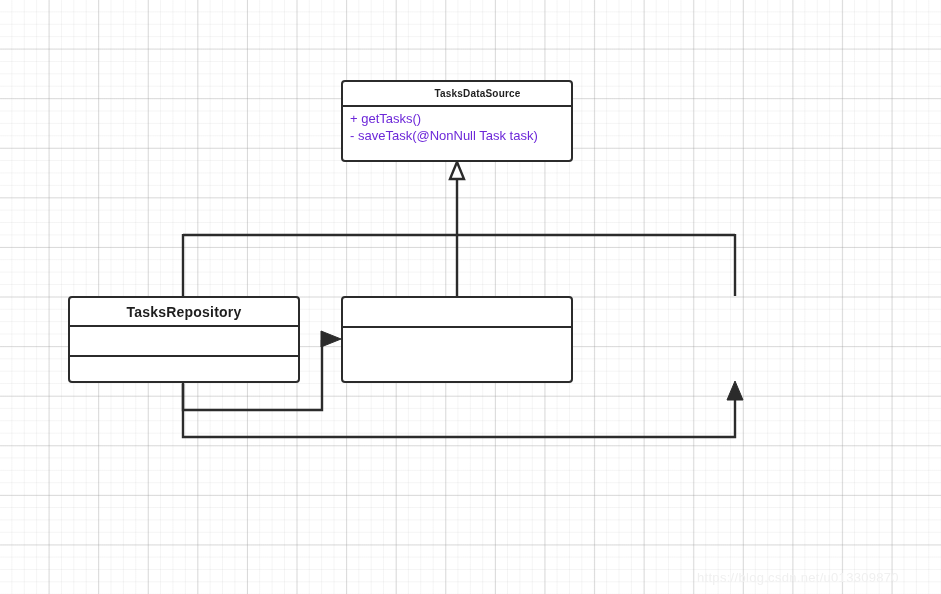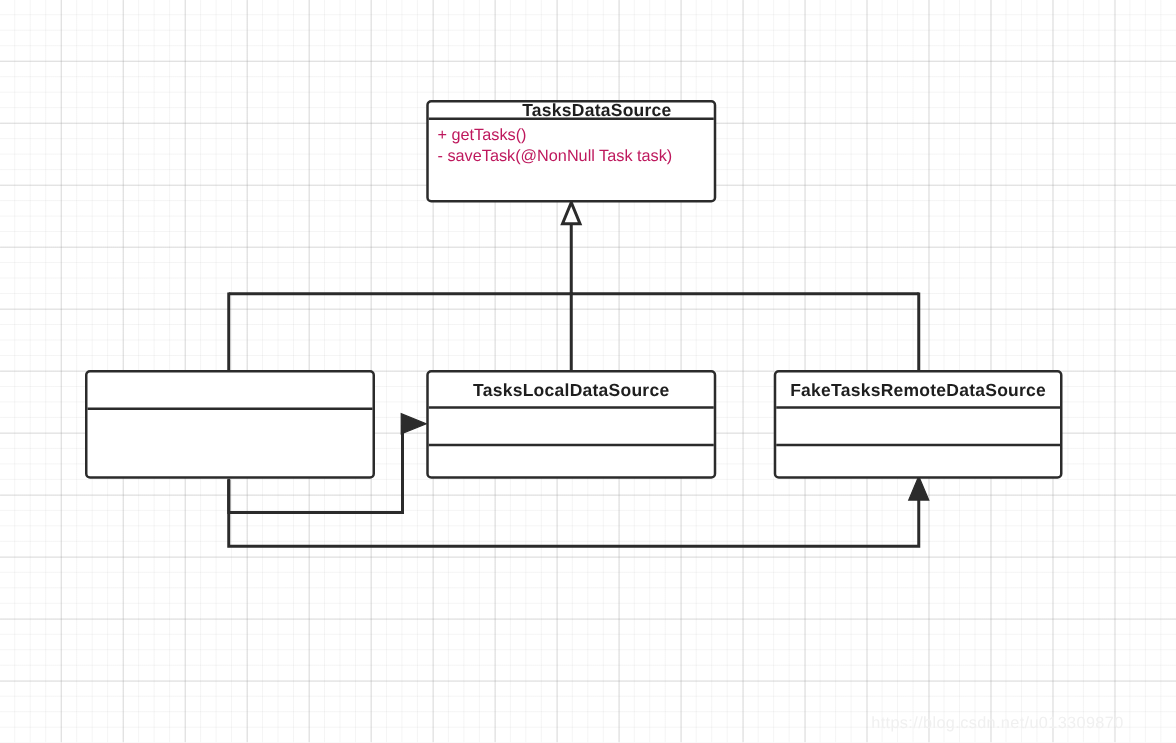--- a/index.html
+++ b/index.html
@@ -60,32 +60,32 @@
     color: #1e1e1e;
   }
   .uml-compartment.divided {
     border-bottom: 2px solid #2b2b2b;
   }
   .member-line {
     white-space: nowrap;
     line-height: 16.5px;
     padding-left: 7px;
     font-size: 13px;
-    color: #be185d;
+    color: #6d28d9;
   }
   
   #box-tasksdatasource {
     left: 341px;
     top: 80px;
     width: 232px;
     height: 82px;
   }
   #box-tasksdatasource .uml-title {
-    height: 14px;
-    font-size: 14px;
+    height: 25px;
+    font-size: 10px;
     padding-left: 41px;
   }
   #box-tasksdatasource .uml-compartment {
     height: 49px;
     padding-top: 4px;
   }
   
   #box-tasksrepository {
     left: 68px;
     top: 296px;
@@ -154,31 +154,26 @@
 
   <div class="umlbox" id="box-tasksdatasource">
     <div class="uml-title">TasksDataSource</div>
     <div class="uml-compartment">
       <div class="member-line">+ getTasks()</div>
       <div class="member-line">- saveTask(@NonNull Task task)</div>
     </div>
   </div>
 
   <div class="umlbox row2" id="box-tasksrepository">
+    <div class="uml-title">TasksRepository</div>
     <div class="uml-compartment c1 divided"></div>
     <div class="uml-compartment c2"></div>
   </div>
 
   <div class="umlbox row2" id="box-taskslocaldatasource">
-    <div class="uml-title">TasksLocalDataSource</div>
     <div class="uml-compartment c1 divided"></div>
     <div class="uml-compartment c2"></div>
   </div>
 
-  <div class="umlbox row2" id="box-fakeremotedatasource">
-    <div class="uml-title">FakeTasksRemoteDataSource</div>
-    <div class="uml-compartment c1 divided"></div>
-    <div class="uml-compartment c2"></div>
-  </div>
 
   <div id="watermark">https://blog.csdn.net/u013309870</div>
 
 </div>
 
 </body></html>

